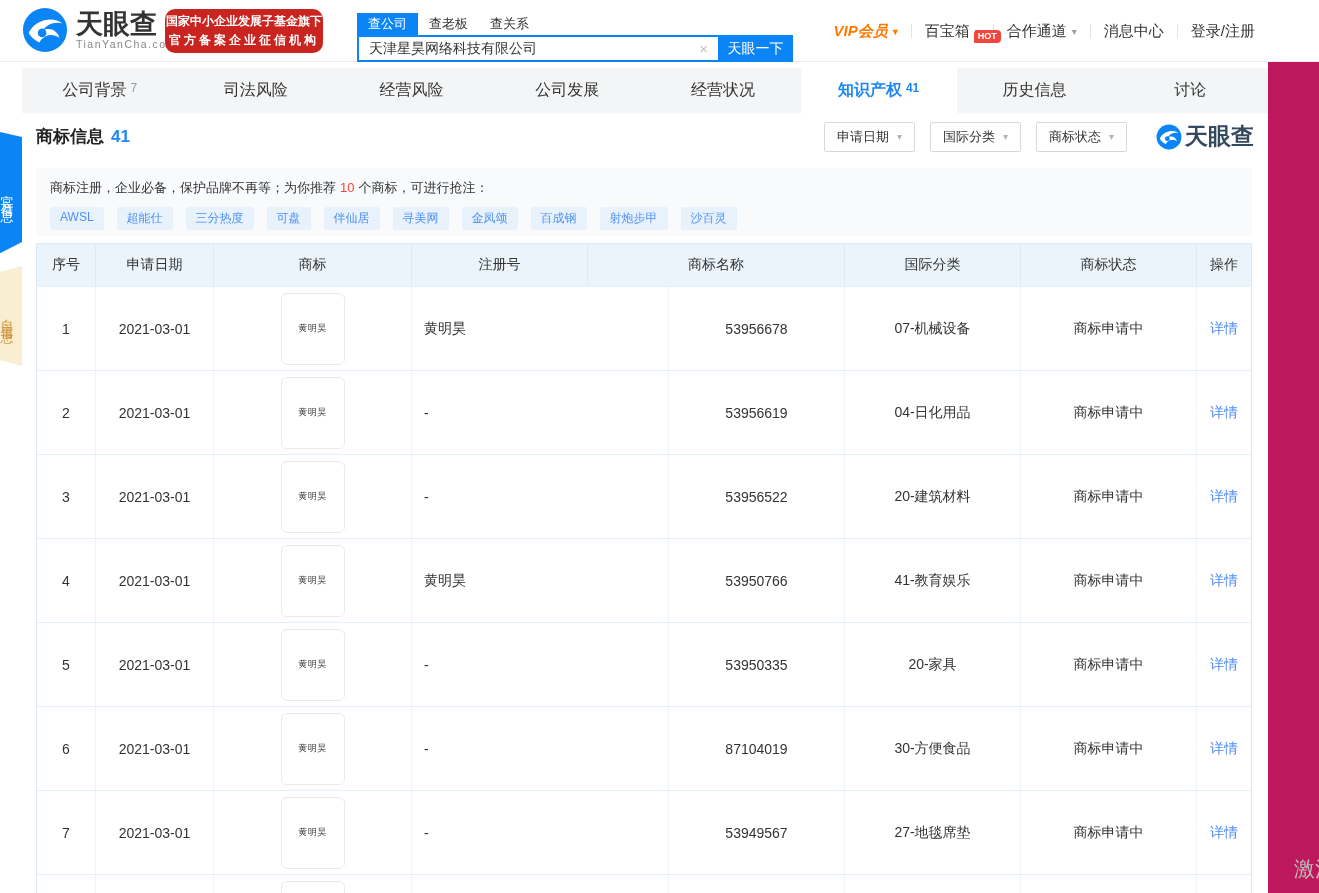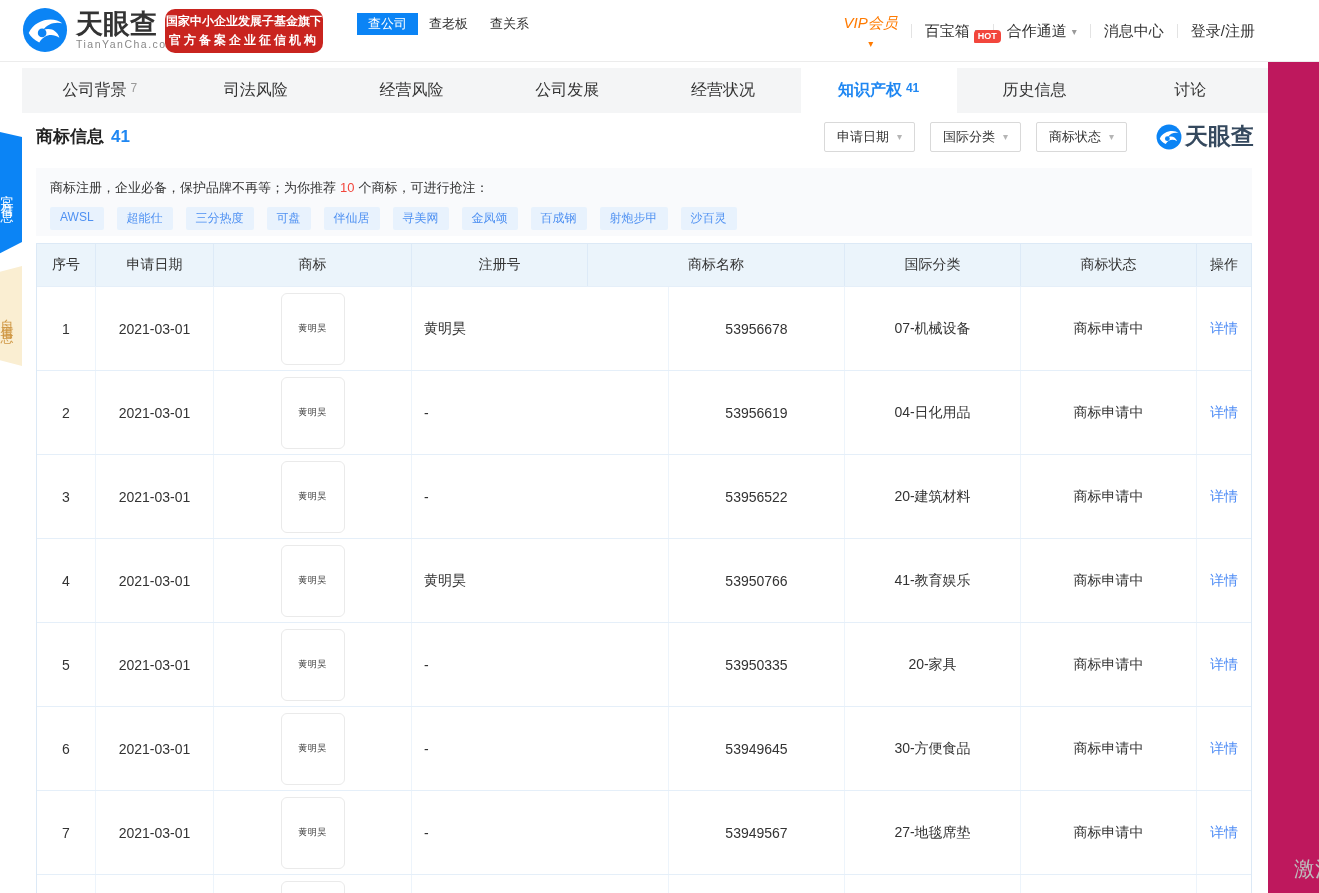--- a/index.html
+++ b/index.html
@@ -22,21 +22,21 @@
   .search-tab.active { background:#0b84f5; color:#fff; }
   .search-row { display:flex; }
   .search-input-wrap { position:relative; width:361px; height:27px; }
   .search-input { width:361px; height:27px; border:2px solid #0b84f5; border-right:0; font-size:14px; color:#333; padding:0 30px 0 10px; outline:none; font-family:"Liberation Sans", sans-serif; }
   .clear-x { position:absolute; right:10px; top:5px; color:#c2c2c2; font-size:15px; cursor:pointer; }
   .search-btn { width:75px; height:27px; background:#0b84f5; color:#fff; border:0; font-size:14px; cursor:pointer; font-family:"Liberation Sans", sans-serif; }
 
   .nav { position:absolute; right:51px; top:0; height:62px; display:flex; align-items:center; font-size:15px; color:#333; }
   .nav-item { position:relative; padding:0 13px; display:flex; align-items:center; gap:5px; cursor:pointer; white-space:nowrap; }
   .nav-sep { width:1px; height:14px; background:#e3e3e3; }
-  .nav-vip { color:#ff7a00; font-weight:normal; font-style:italic;flex-direction:column; }
+  .nav-vip { color:#ff7a00; font-weight:bold; font-style:italic; }
   .nav-caret { font-size:10px; color:#9a9a9a; font-style:normal; }
   .nav-vip .nav-caret { color:#ff7a00; }
   .hot-badge { position:absolute; top:8px; right:-8px; background:#f2463c; color:#fff; font-size:9px; font-weight:bold; font-style:normal; padding:1px 4px; border-radius:4px 4px 4px 1px; line-height:11px; }
 
   
   .content { position:absolute; top:62px; left:0; width:1268px; height:831px; background:#fff; }
 
   
   .ribbon { position:absolute; left:-9px; width:31px; display:flex; align-items:center; justify-content:center; writing-mode:vertical-rl; text-orientation:upright; z-index:6; }
   .ribbon-official { top:68px; height:128px; background:#0b84f5; color:#fff; font-size:13px; letter-spacing:5px; clip-path:polygon(0 0, 100% 7px, 100% calc(100% - 16px), 0 100%); }
@@ -106,20 +106,27 @@
     <div class="gov-badge">
       <div class="l1">国家中小企业发展子基金旗下</div>
       <div class="l2">官方备案企业征信机构</div>
     </div>
 
     <div class="search">
       <div class="search-tabs">
         <div class="search-tab active">查公司</div>
         <div class="search-tab">查老板</div>
         <div class="search-tab">查关系</div>
+      </div>
+      <div class="search-row">
+        <div class="search-input-wrap">
+          <input class="search-input" value="天津星昊网络科技有限公司" style="">
+          <span class="clear-x">×</span>
+        </div>
+        <button class="search-btn">天眼一下</button>
       </div>
     </div>
 
     <div class="nav">
       <div class="nav-item nav-vip">
         <span>VIP会员</span>
         <span class="nav-caret">▾</span>
       </div>
       <div class="nav-sep"></div>
       <div class="nav-item">
@@ -317,21 +324,21 @@
 
       <div class="trow">
         <div class="td c0">6</div>
         <div class="td c1">2021-03-01</div>
         <div class="td c2">
           <div class="markbox">
               <span>黄明昊</span>
             </div>
         </div>
         <div class="td c3 left">-</div>
-        <div class="td c4">53949645</div>
+        <div class="td c4">87104019</div>
         <div class="td c5">30-方便食品</div>
         <div class="td c6">商标申请中</div>
         <div class="td c7">
             <a class="link">详情</a>
           </div>
       </div>
 
       <div class="trow">
         <div class="td c0">7</div>
         <div class="td c1">2021-03-01</div>

